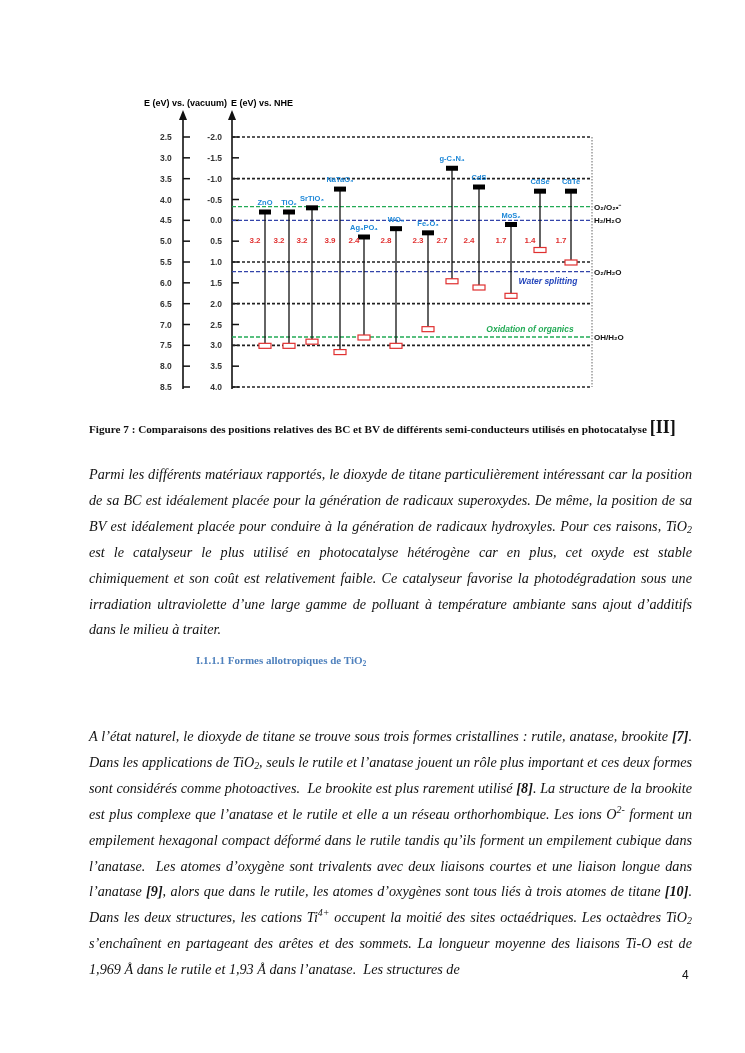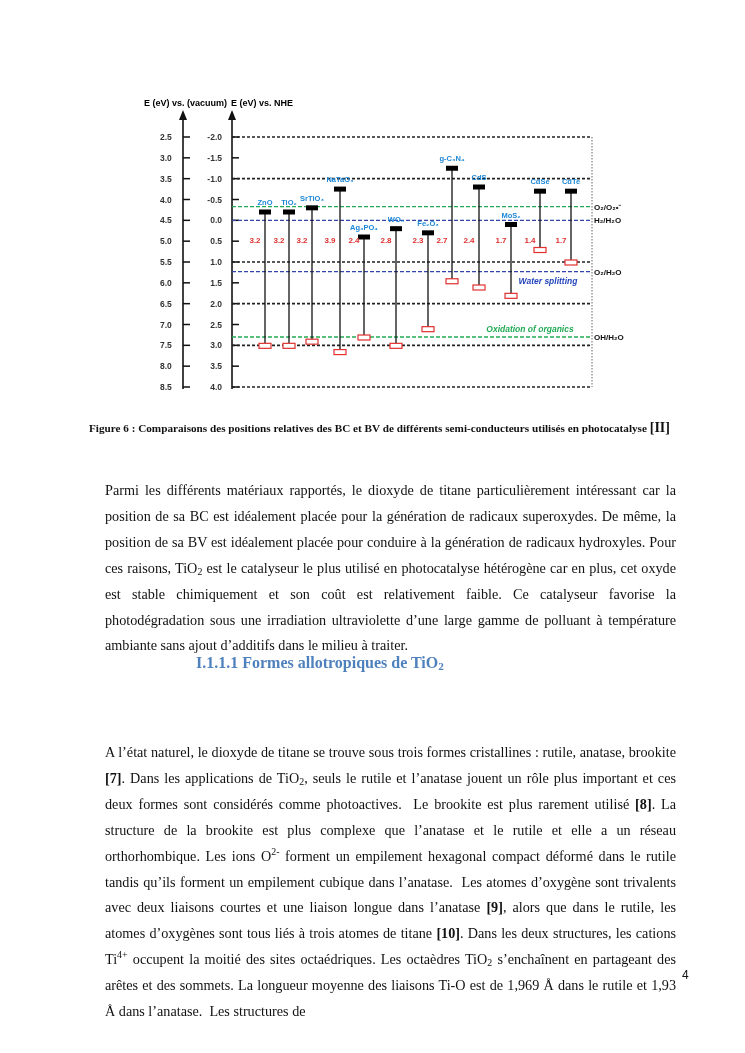--- a/index.html
+++ b/index.html
@@ -1,22 +1,22 @@
 <!DOCTYPE html>
 <html><head>
 <meta charset="utf-8">
 <style>
   html,body{margin:0;padding:0;background:#fff;}
   body{width:745px;height:1053px;position:relative;overflow:hidden;font-family:"Liberation Serif",serif;color:#111;}
   #chart{position:absolute;left:130px;top:92px;width:500px;height:310px;}
   .caption{position:absolute;left:89px;top:420px;width:603px;font-size:11.2px;font-weight:bold;line-height:15px;text-align:justify;text-align-last:left;}
-  .caption .ref{font-size:14px;}
+  .caption .ref{font-size:18px;}
   .para{position:absolute;left:89px;width:603px;font-size:14.2px;line-height:25.9px;text-align:justify;}
-  .para p{margin:16px;}
-  .heading{position:absolute;left:196px;top:654px;font-size:16px;font-weight:bold;color:#4f81bd;}
+  .para p{margin:0;font-style:italic;}
+  .heading{position:absolute;left:196px;top:654px;font-size:11px;font-weight:bold;color:#4f81bd;}
   sub{font-size:70%;vertical-align:-2px;line-height:0;}
   sup{font-size:70%;vertical-align:6px;line-height:0;}
   .pagenum{position:absolute;left:682px;top:968px;font-family:"Liberation Sans",sans-serif;font-size:12px;}
   svg text{font-family:"Liberation Sans",sans-serif;}
 </style>
 </head>
 <body>
 
 <svg id="chart" viewBox="130 92 500 310" xmlns="http://www.w3.org/2000/svg">
   <text x="144" y="106" font-size="9" font-weight="bold" font-family="Liberation Serif, serif">E (eV) vs. (vacuum)</text>
@@ -184,21 +184,21 @@
         <text x="561" y="243.25" font-size="8" font-weight="bold" fill="#e03030" text-anchor="middle">1.7</text>
       </g>
     </g>
   <g id="annotations">
       <text x="548" y="283.75" font-size="8.5" font-weight="bold" font-style="italic" fill="#2244bb" text-anchor="middle">Water splitting</text>
       <text x="530" y="331.66666666666663" font-size="8.5" font-weight="bold" font-style="italic" fill="#22aa55" text-anchor="middle">Oxidation of organics</text>
     </g>
 </svg>
 
 <div class="caption">
-  <span>Figure 6 : Comparaisons des positions relatives des BC et BV de différents semi-conducteurs utilisés en photocatalyse</span>
+  <span>Figure 7 : Comparaisons des positions relatives des BC et BV de différents semi-conducteurs utilisés en photocatalyse</span>
   <span class="ref">[II]</span>
 </div>
 
 <div class="para" style="top:462px;">
   <p id="p1">Parmi les différents matériaux rapportés, le dioxyde de titane particulièrement intéressant car la position de sa BC est idéalement placée pour la génération de radicaux superoxydes. De même, la position de sa BV est idéalement placée pour conduire à la génération de radicaux hydroxyles. Pour ces raisons, TiO<sub>2</sub> est le catalyseur le plus utilisé en photocatalyse hétérogène car en plus, cet oxyde est stable chimiquement et son coût est relativement faible. Ce catalyseur favorise la photodégradation sous une irradiation ultraviolette d’une large gamme de polluant à température ambiante sans ajout d’additifs dans le milieu à traiter.</p>
 </div>
 
 <div class="heading" id="heading">I.1.1.1 Formes allotropiques de TiO<sub>2</sub></div>
 
 <div class="para" style="top:724px;">

